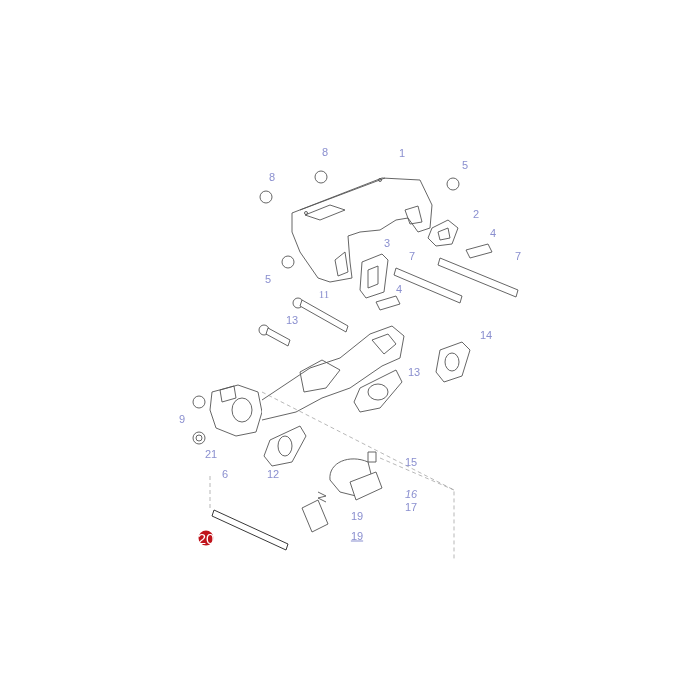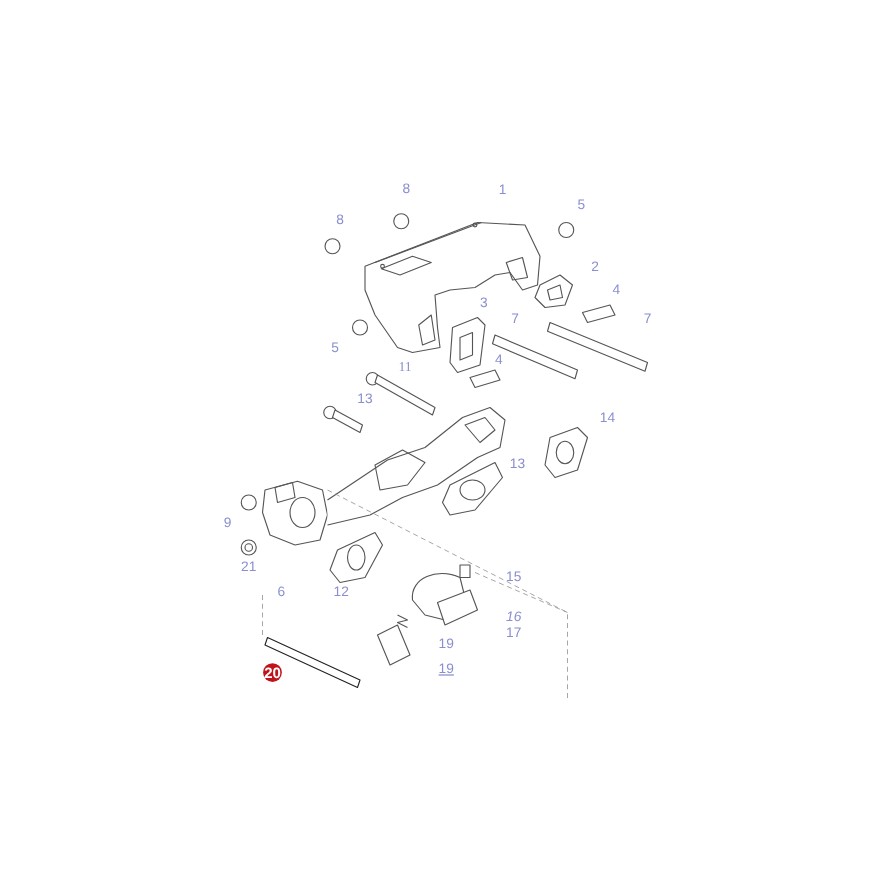--- a/index.html
+++ b/index.html
@@ -3,21 +3,21 @@
 <meta charset="utf-8">
 <style>
   html, body { margin:0; padding:0; background:#ffffff; }
   body { width:700px; height:700px; position:relative; overflow:hidden;
          font-family:"Liberation Sans", sans-serif; }
   #diagram { position:absolute; left:0; top:0; width:700px; height:700px; }
   .callout { position:absolute; font-size:11px; color:#8a8fcf;
              font-family:"Liberation Sans", sans-serif; line-height:1; transform:translate(-50%,-50%); }
   .callout.highlight { color:#ffffff; background:#c0141c; border-radius:50%;
              width:15px; height:15px; display:flex; align-items:center; justify-content:center;
-             font-weight:bold; font-size:12px;margin-left:12px; }
+             font-weight:normal; font-size:15px; }
 </style>
 </head>
 <body>
 
 <svg id="diagram" viewBox="0 0 700 700" xmlns="http://www.w3.org/2000/svg">
   <g fill="none" stroke="#555" stroke-width="0.9" stroke-linejoin="round">
 
     <g>
       <path d="M292,213 L382,178 L420,180 L432,205 L430,228 L418,232 L408,218 L396,220 L380,230 L360,232 L348,236 L350,262 L352,278 L330,282 L318,278 L300,252 L292,232 Z" fill="#fff"></path>
       <path d="M305,215 L330,205 L345,210 L320,220 Z"></path>
@@ -126,15 +126,15 @@
     <span class="callout" style="left: 324px; top: 294px; font-family: Liberation Serif, serif;">11</span>
     <span class="callout" style="left: 273px; top: 474px; text-align: center;">12</span>
     <span class="callout" style="left: 414px; top: 372px;">13</span>
     <span class="callout" style="left: 486px; top: 335px;">14</span>
     <span class="callout" style="left: 411px; top: 462px;">15</span>
     <span class="callout" style="left: 411px; top: 494px; font-style: italic;">16</span>
     <span class="callout" style="left: 411px; top: 507px; text-align: center;">17</span>
     <span class="callout" style="left: 357px; top: 516px;">19</span>
     <span class="callout" style="left: 357px; top: 536px; text-decoration: underline;">19</span>
     <span class="callout highlight" style="left: 206px; top: 538px;">20</span>
-    <span class="callout" style="left: 199px; top: 454px;">21</span>
+    <span class="callout" style="left: 211px; top: 454px;">21</span>
     <span class="callout" style="left: 225px; top: 474px;">6</span>
   </div>
 
 </body></html>

